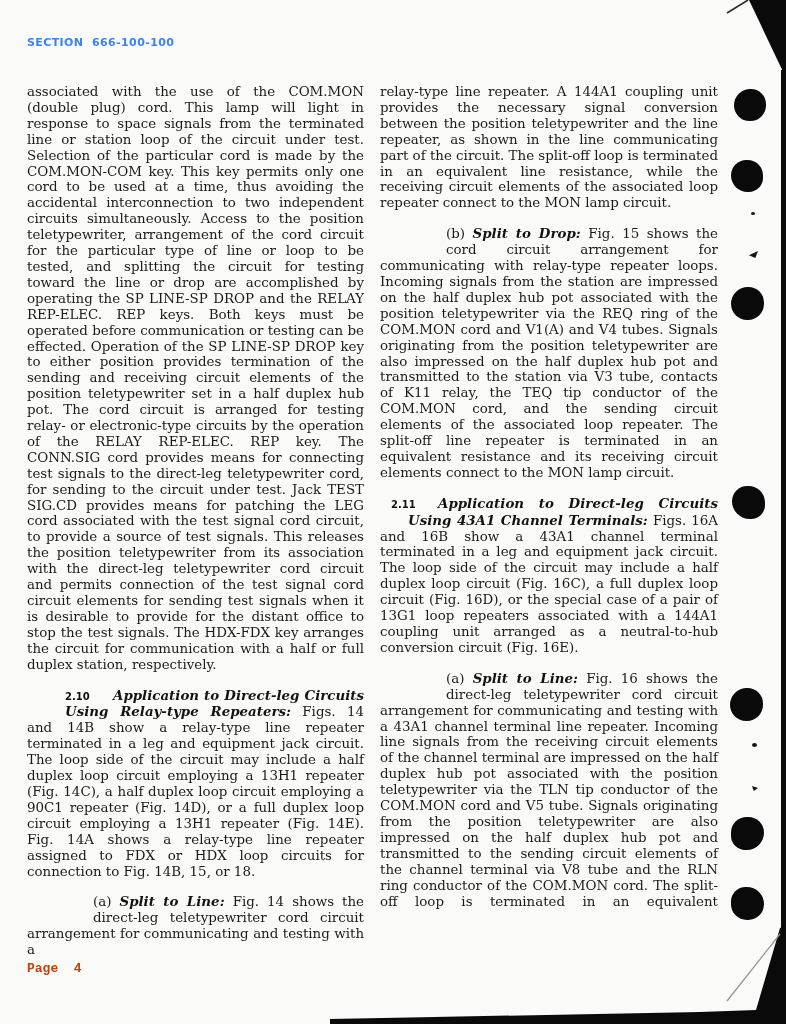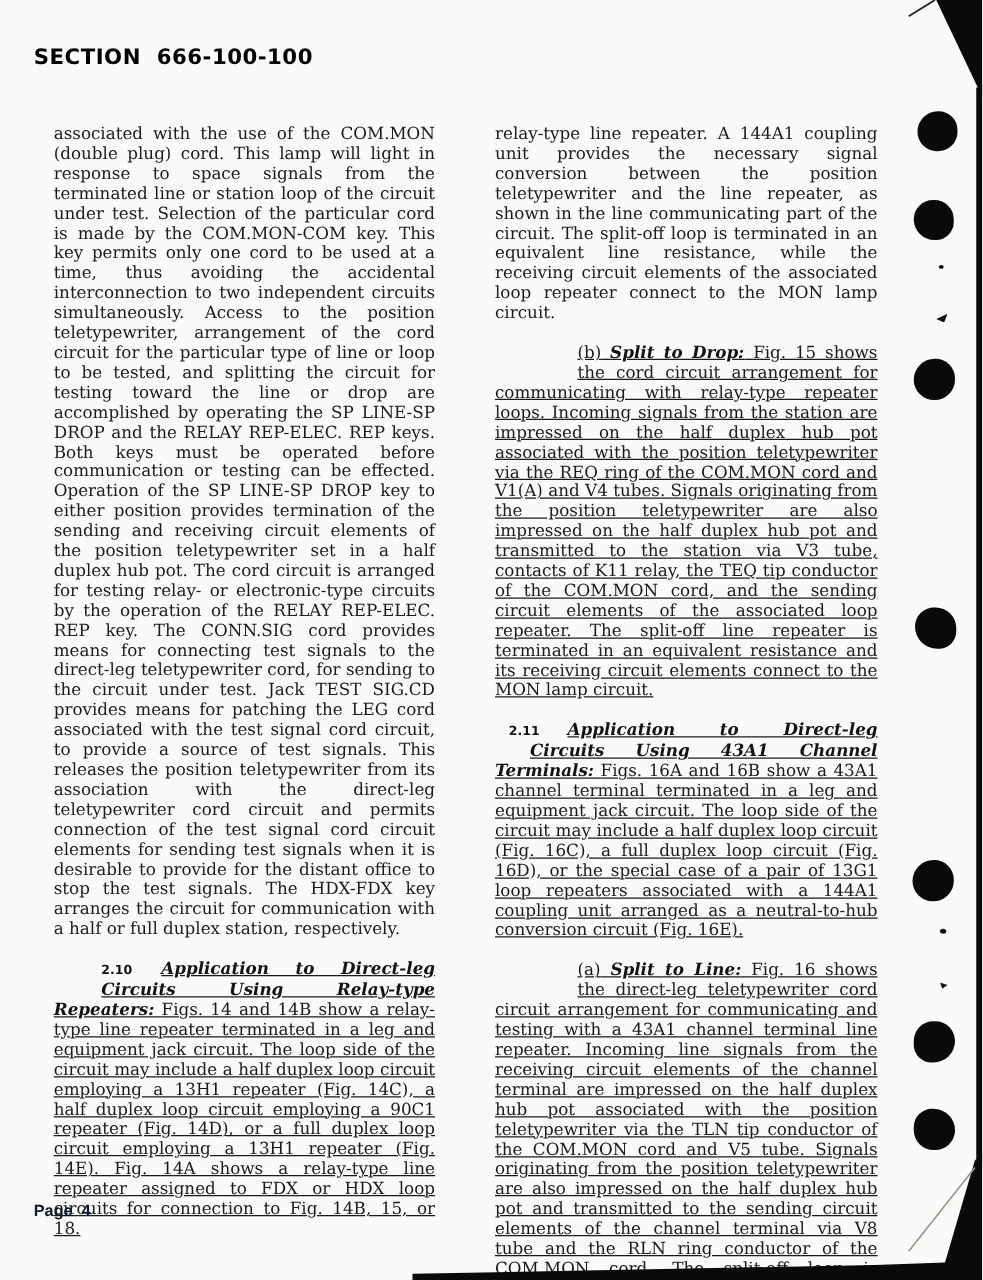--- a/index.html
+++ b/index.html
@@ -11,47 +11,47 @@
     overflow: hidden;
     font-family: "DejaVu Serif", serif;
     color: #1a1a1a;
   }
   .header {
     position: absolute;
     left: 27px;
     top: 36px;
     font-family: "DejaVu Sans", sans-serif;
     font-weight: 700;
-    font-size: 17px;
+    font-size: 11px;
     letter-spacing: 0.4px;
-    color: #000000;
+    color: #3b82f6;
     white-space: pre;
   }
   .footer {
     position: absolute;
     left: 27px;
     top: 961px;
-    font-family: Liberation Sans, sans-serif;
+    font-family: Liberation Mono, monospace;
     font-weight: 700;
     font-size: 13px;
-    color: #0f172a;
+    color: #c2410c;
     white-space: pre;
   }
   .col {
     position: absolute;
     top: 84px;
     width: 337px;
     font-size: 13.4px;
     line-height: 15.9px;
     text-align: justify;
   }
   .col-left  { left: 27px; }
   .col-right { left: 380px; width: 338px; }
-  p.para { margin: 16px; }
-  p.para + p.para { margin-top: 15px; text-decoration: underline; }
+  p.para { margin: 0; }
+  p.para + p.para { margin-top: 15px; }
   .cont-next { text-align-last: justify; }
   
   .fl { float: left; }
   .fl-a1 { width: 27px; height: 15px; }
   .fl-a2 { width: 66px; height: 15px; clear: left; }
   .flz   { width: 0.5px; height: 15px; }
   .fl-s2 { width: 38px; height: 15px; clear: left; }
   .fl-s2r { width: 28px; height: 15px; clear: left; }
   .secnum {
     display: inline-block;
@@ -91,20 +91,21 @@
 
 <div id="page">
 
   <div class="header">SECTION  666-100-100</div>
 
   <div class="col col-left">
     <p class="para"><span>associated with the use of the COM.MON (double plug) cord. This lamp will light in response to space signals from the terminated line or station loop of the circuit under test. Selection of the particular cord is made by the COM.MON-COM key. This key permits only one cord to be used at a time, thus avoiding the accidental interconnection to two independent circuits simultaneously. Access to the position teletypewriter, arrangement of the cord circuit for the particular type of line or loop to be tested, and splitting the circuit for testing toward the line or drop are accomplished by operating the SP LINE-SP DROP and the RELAY REP-ELEC. REP keys. Both keys must be operated before communication or testing can be effected. Operation of the SP LINE-SP DROP key to either position provides termination of the sending and receiving circuit elements of the position teletypewriter set in a half duplex hub pot. The cord circuit is arranged for testing relay- or electronic-type circuits by the operation of the RELAY REP-ELEC. REP key. The CONN.SIG cord provides means for connecting test signals to the direct-leg teletypewriter cord, for sending to the circuit under test. Jack TEST SIG.CD provides means for patching the LEG cord associated with the test signal cord circuit, to provide a source of test signals. This releases the position teletypewriter from its association with the direct-leg teletypewriter cord circuit and permits connection of the test signal cord circuit elements for sending test signals when it is desirable to provide for the distant office to stop the test signals. The HDX-FDX key arranges the circuit for communication with a half or full duplex station, respectively.</span></p>
 
     <p class="para section"><span class="fl flz"></span><span class="fl fl-s2"></span><span class="secnum">2.10</span><span class="ptitle">Application to Direct-leg Circuits Using Relay-type Repeaters:</span> <span>Figs. 14 and 14B show a relay-type line repeater terminated in a leg and equipment jack circuit. The loop side of the circuit may include a half duplex loop circuit employing a 13H1 repeater (Fig. 14C), a half duplex loop circuit employing a 90C1 repeater (Fig. 14D), or a full duplex loop circuit employing a 13H1 repeater (Fig. 14E). Fig. 14A shows a relay-type line repeater assigned to FDX or HDX loop circuits for connection to Fig. 14B, 15, or 18.</span></p>
 
+    <p class="para lettered cont-next"><span class="fl fl-a1"></span><span class="fl fl-a2"></span><span class="plabel">(a)</span> <span class="ptitle">Split to Line:</span> <span>Fig. 14 shows the direct-leg teletypewriter cord circuit arrangement for communicating and testing with a</span></p>
   </div>
 
   <div class="col col-right">
     <p class="para"><span>relay-type line repeater. A 144A1 coupling unit provides the necessary signal conversion between the position teletypewriter and the line repeater, as shown in the line communicating part of the circuit. The split-off loop is terminated in an equivalent line resistance, while the receiving circuit elements of the associated loop repeater connect to the MON lamp circuit.</span></p>
 
     <p class="para lettered"><span class="fl fl-a1"></span><span class="fl fl-a2"></span><span class="plabel">(b)</span> <span class="ptitle">Split to Drop:</span> <span>Fig. 15 shows the cord circuit arrangement for communicating with relay-type repeater loops. Incoming signals from the station are impressed on the half duplex hub pot associated with the position teletypewriter via the REQ ring of the COM.MON cord and V1(A) and V4 tubes. Signals originating from the position teletypewriter are also impressed on the half duplex hub pot and transmitted to the station via V3 tube, contacts of K11 relay, the TEQ tip conductor of the COM.MON cord, and the sending circuit elements of the associated loop repeater. The split-off line repeater is terminated in an equivalent resistance and its receiving circuit elements connect to the MON lamp circuit.</span></p>
 
     <p class="para section"><span class="fl flz"></span><span class="fl fl-s2r"></span><span class="secnum">2.11</span><span class="ptitle">Application to Direct-leg Circuits Using 43A1 Channel Terminals:</span> <span>Figs. 16A and 16B show a 43A1 channel terminal terminated in a leg and equipment jack circuit. The loop side of the circuit may include a half duplex loop circuit (Fig. 16C), a full duplex loop circuit (Fig. 16D), or the special case of a pair of 13G1 loop repeaters associated with a 144A1 coupling unit arranged as a neutral-to-hub conversion circuit (Fig. 16E).</span></p>
 
     <p class="para lettered cont-next"><span class="fl fl-a1"></span><span class="fl fl-a2"></span><span class="plabel">(a)</span> <span class="ptitle">Split to Line:</span> <span>Fig. 16 shows the direct-leg teletypewriter cord circuit arrangement for communicating and testing with a 43A1 channel terminal line repeater. Incoming line signals from the receiving circuit elements of the channel terminal are impressed on the half duplex hub pot associated with the position teletypewriter via the TLN tip conductor of the COM.MON cord and V5 tube. Signals originating from the position teletypewriter are also impressed on the half duplex hub pot and transmitted to the sending circuit elements of the channel terminal via V8 tube and the RLN ring conductor of the COM.MON cord. The split-off loop is terminated in an equivalent</span></p>

